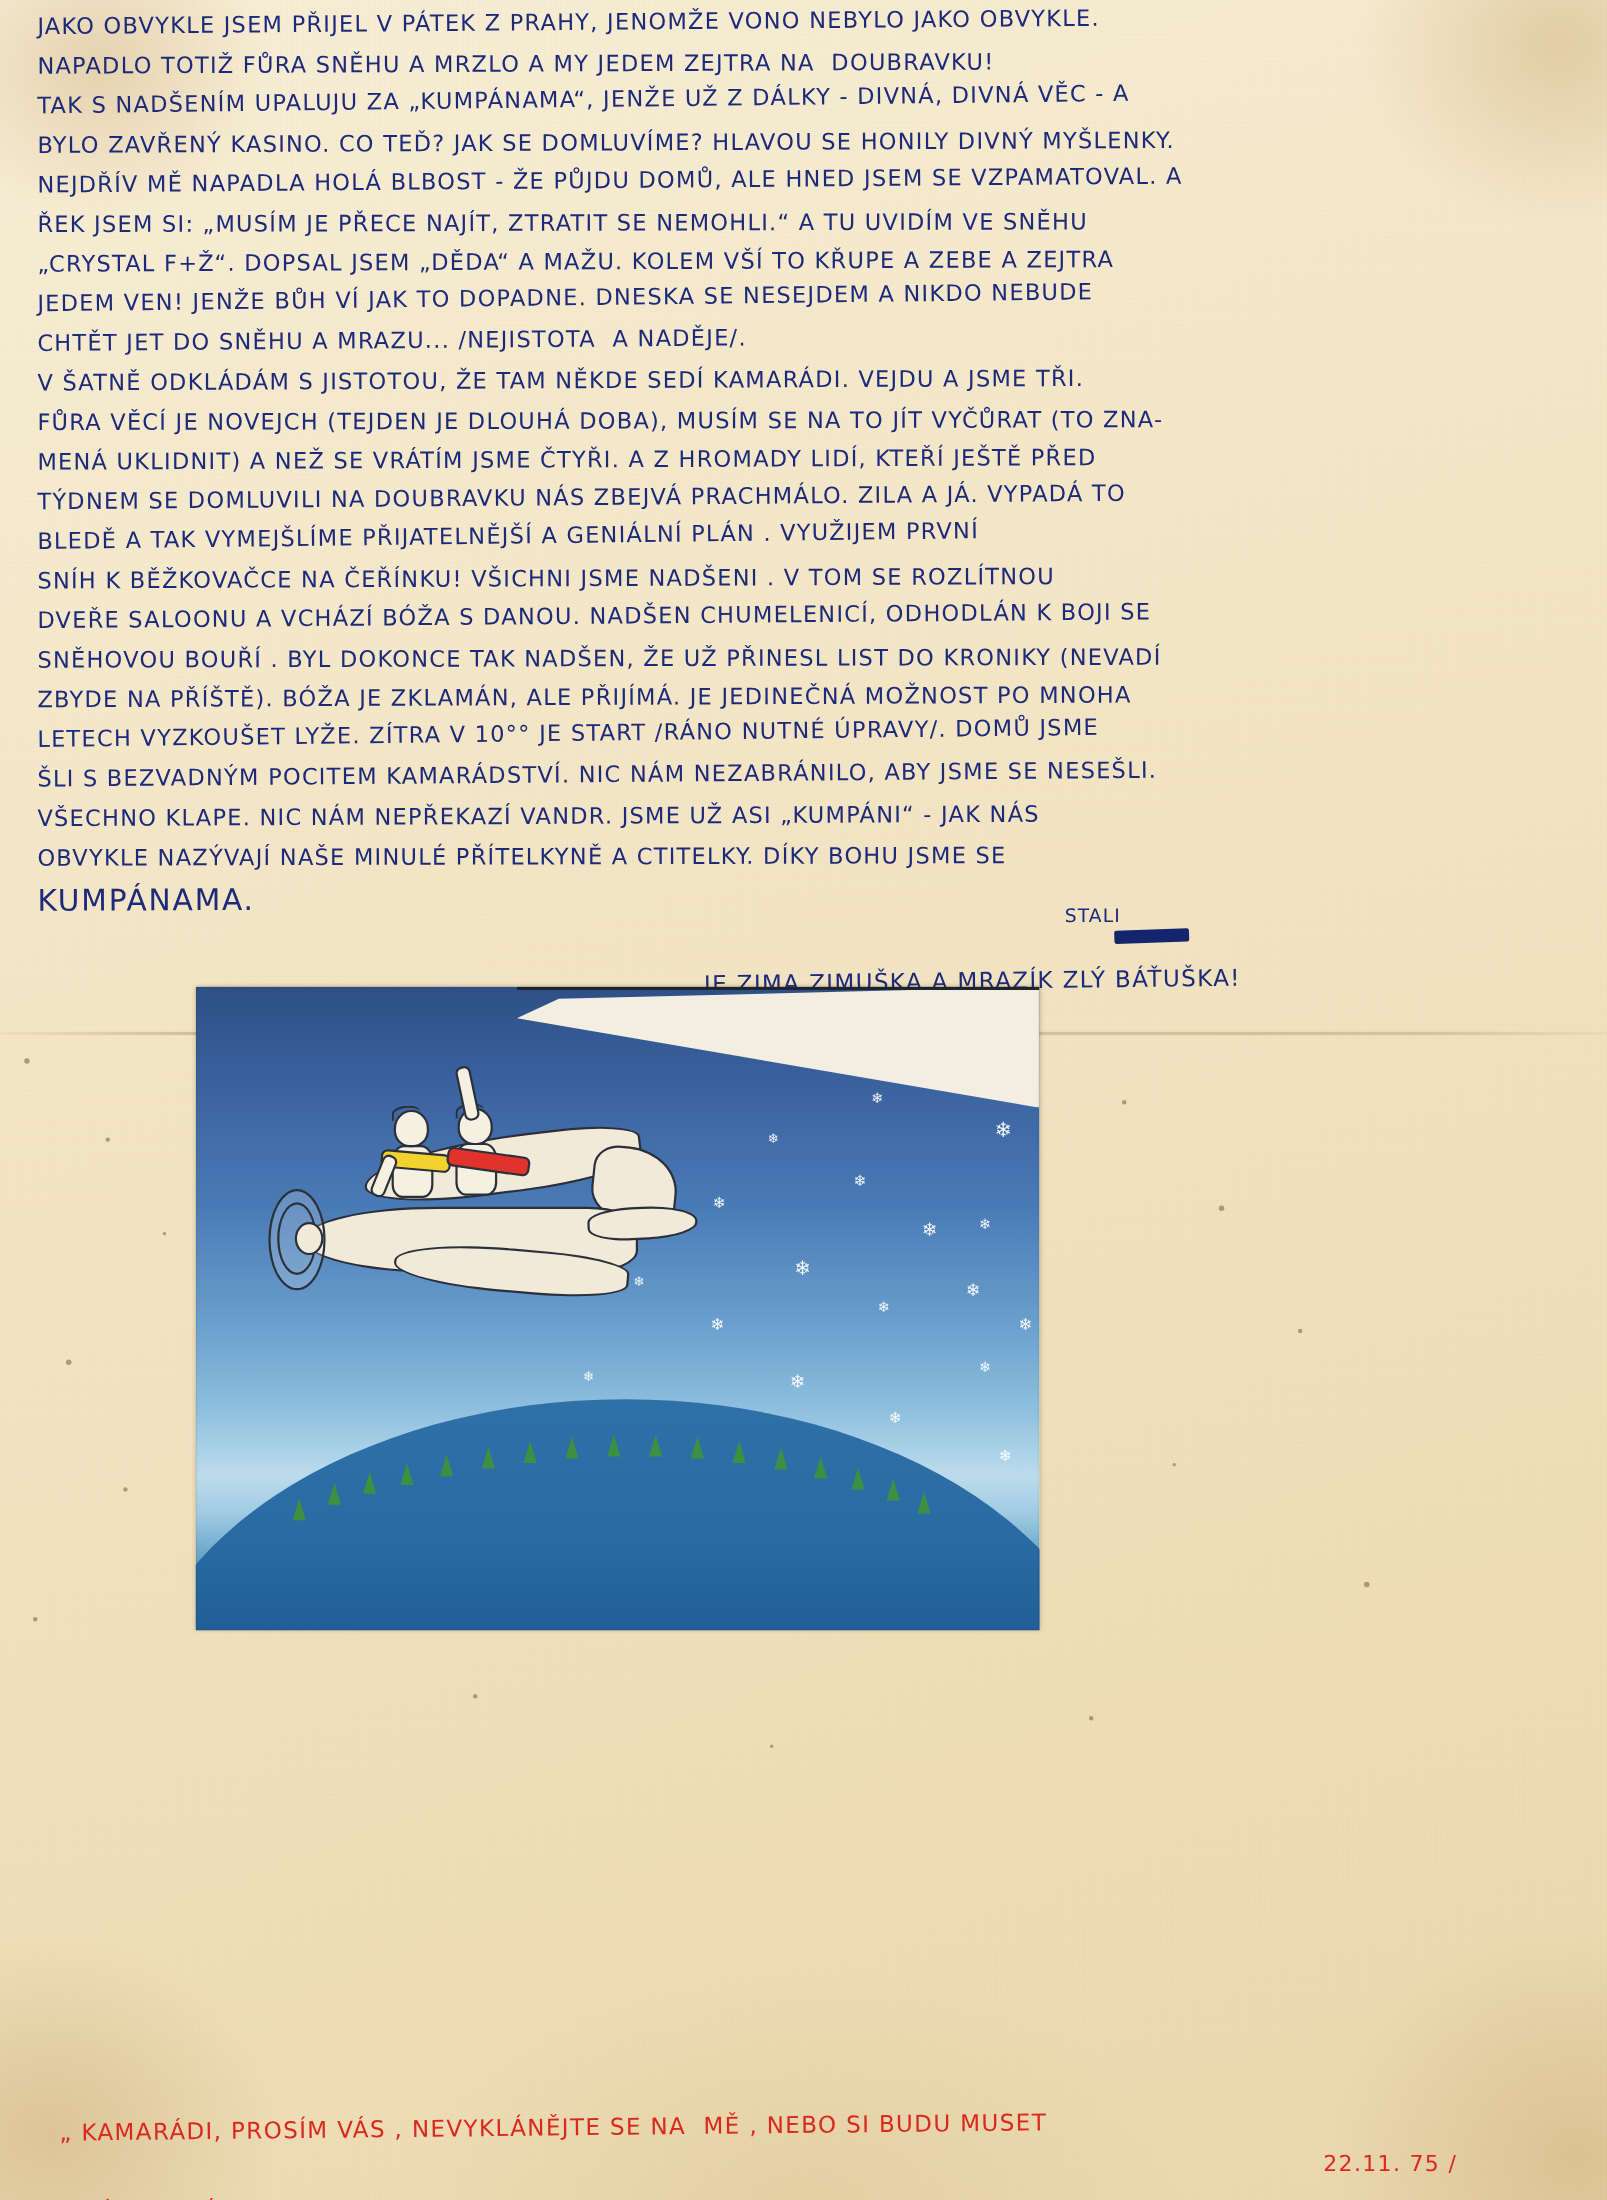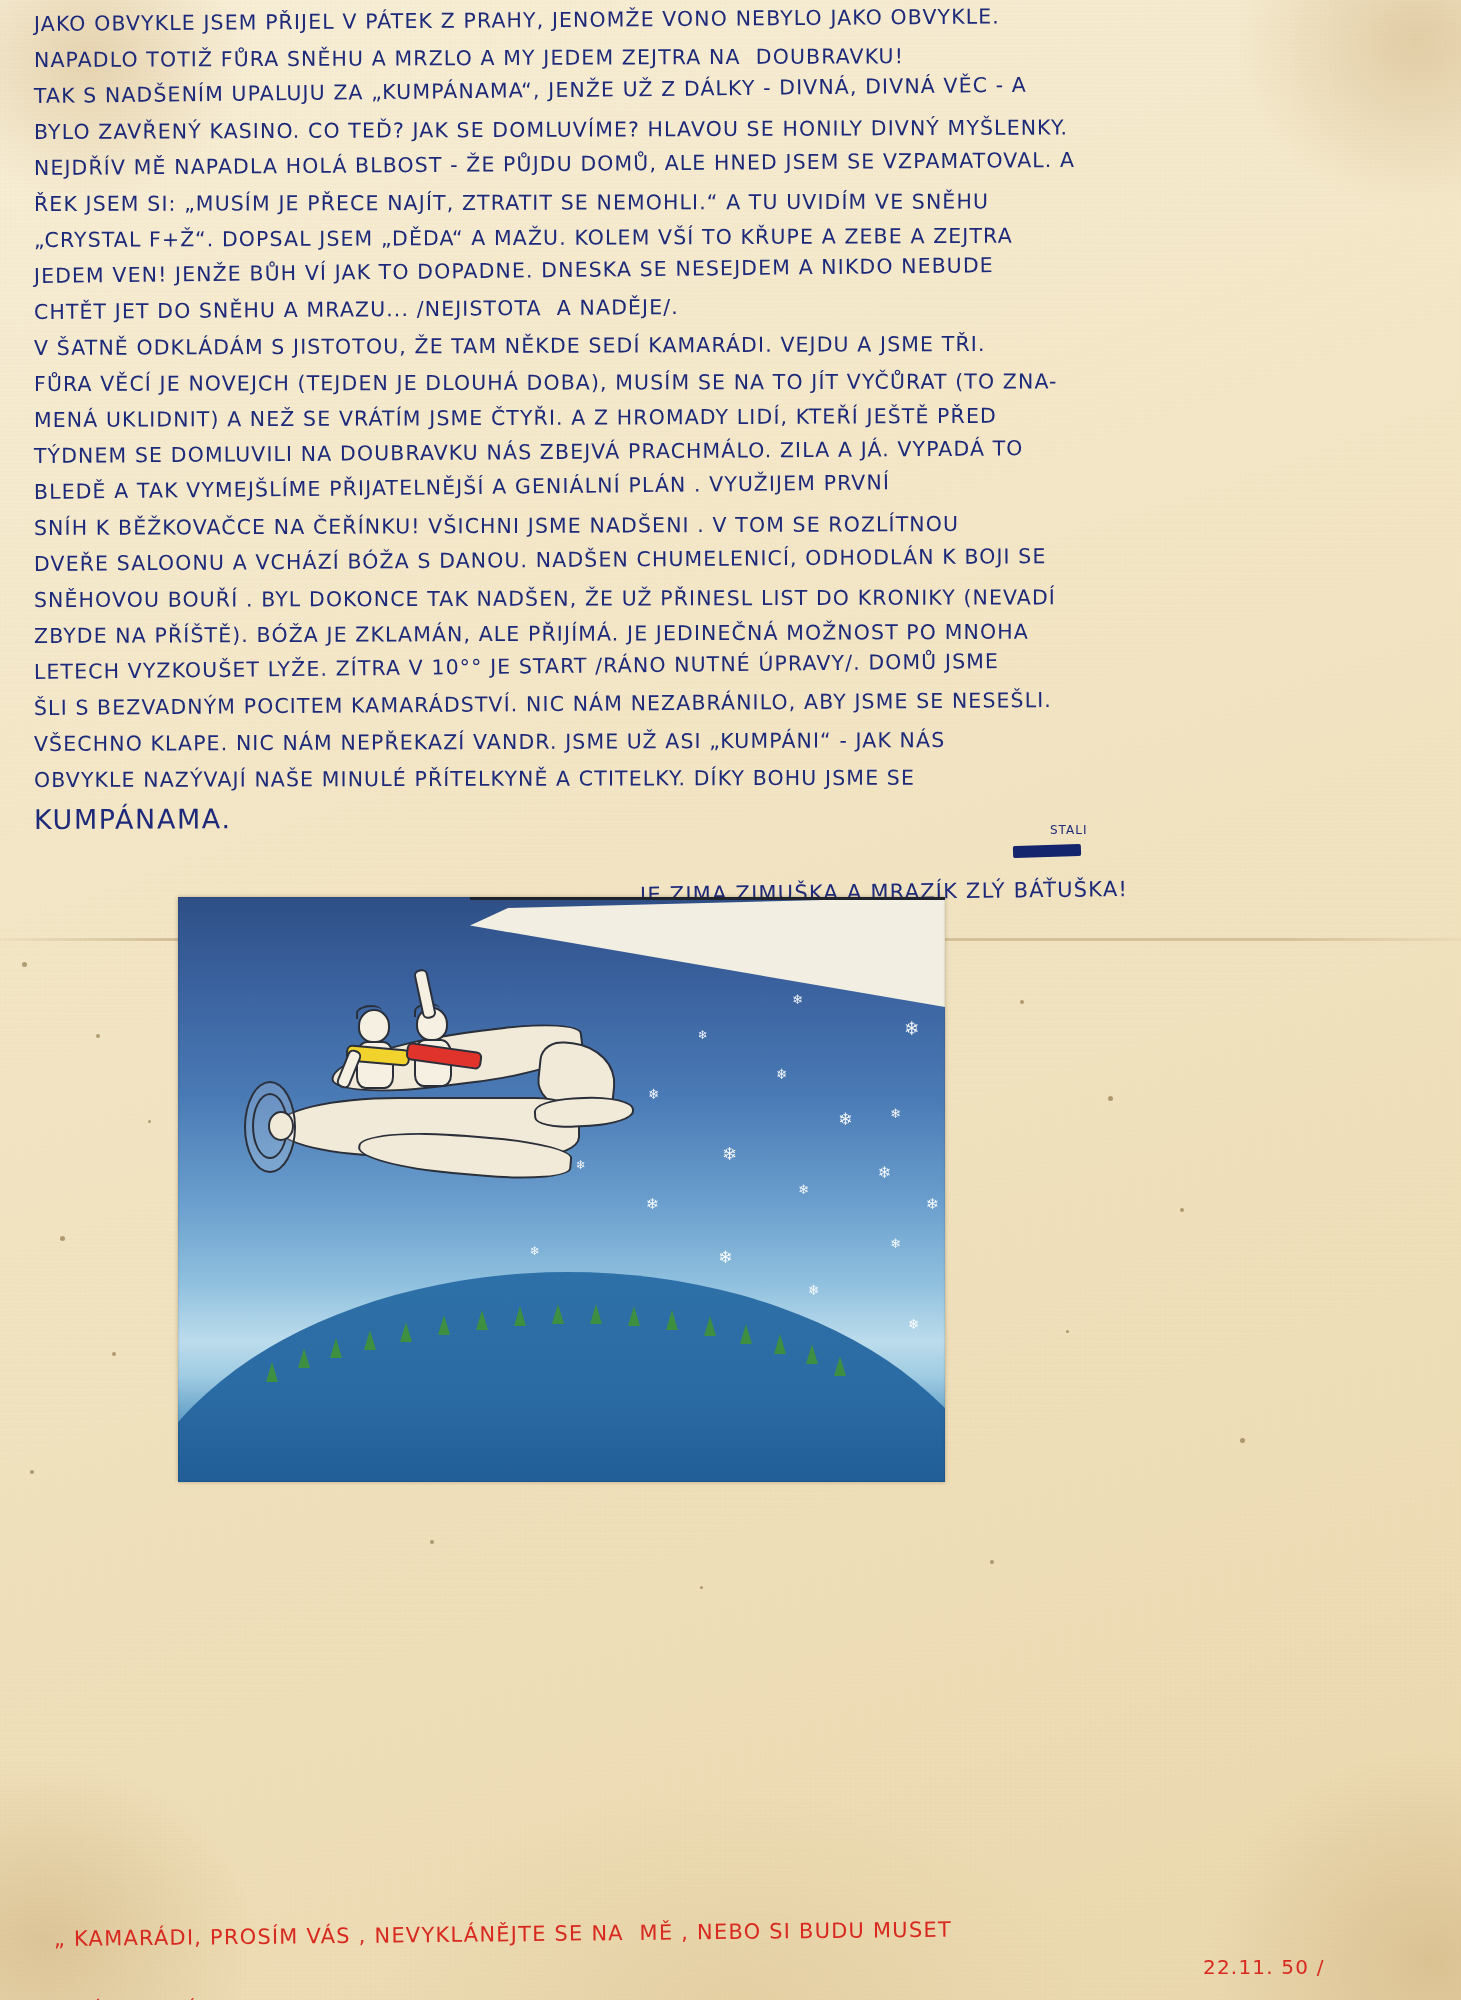--- a/index.html
+++ b/index.html
@@ -75,23 +75,23 @@
     left: 640px;
     top: 880px;
     font-size: 21px;
     letter-spacing: 1.2px;
     color: #1d2a7a;
     white-space: pre;
     transform: rotate(-0.7deg);
   }
   #stali-mark {
     position: absolute;
-    left: 1050px;
+    left: 968px;
     top: 823px;
-    font-size: 12px;
+    font-size: 17px;
     letter-spacing: 1px;
     color: #1d2a7a;
     white-space: pre;
   }
   #scribble {
     position: absolute;
     left: 1013px;
     top: 845px;
     width: 68px;
     height: 12px;
@@ -454,14 +454,14 @@
       <div class="scarf-red" style="left:168px; top:62px;"></div>
       <div class="arm" style="left:180px; top:-16px; height:46px; transform:rotate(-12deg);"></div>
     </div>
   </div>
 
   <div id="red-caption">
     <div class="rline r-a">„ KAMARÁDI, PROSÍM VÁS , NEVYKLÁNĚJTE SE NA  MĚ , NEBO SI BUDU MUSET</div>
     <div class="rline r-b">NAJÍT PROVÁZEK.“</div>
     
   </div>
-  <div id="red-date">22.11. 50 /</div>
+  <div id="red-date">22.11. 75 /</div>
 </div>
 
 </body></html>

